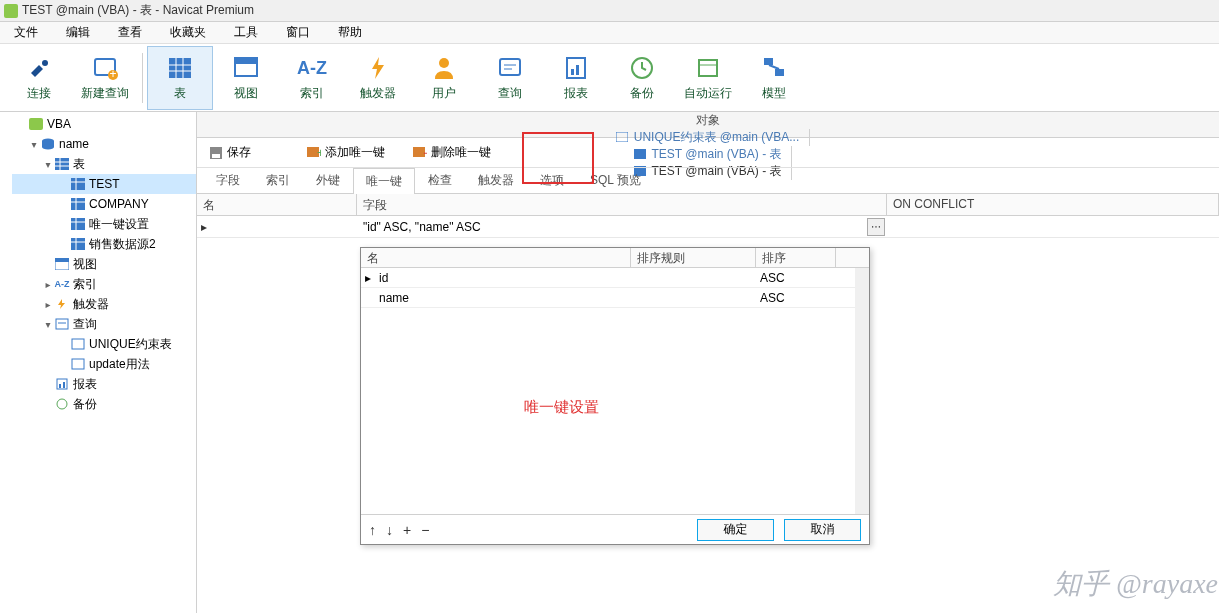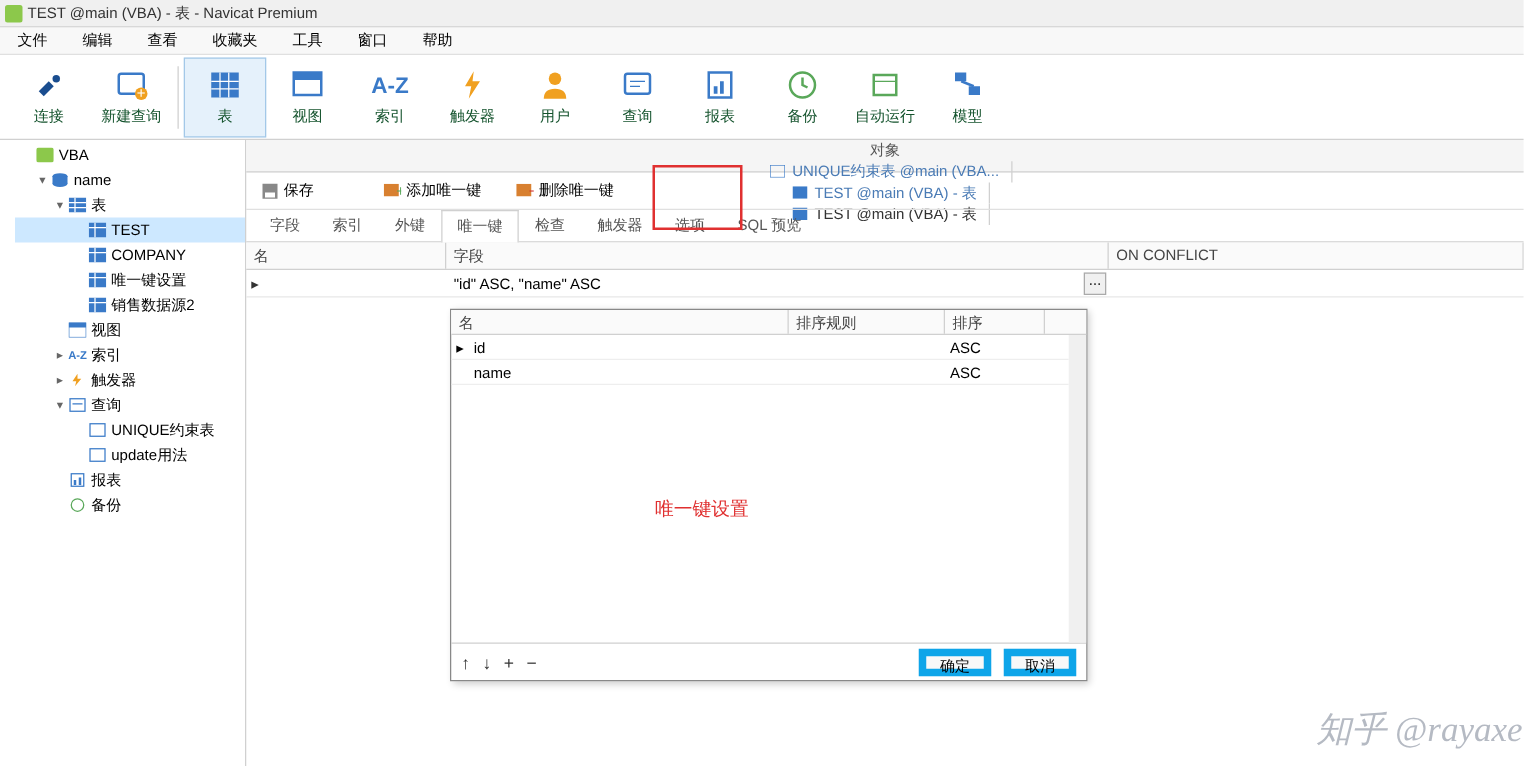--- a/index.html
+++ b/index.html
@@ -64,21 +64,21 @@
 .popup .phead { height:20px; display:flex; border-bottom:1px solid #d0d0d0; background:#fafafa; }
 .popup .ph { border-right:1px solid #d0d0d0; padding:2px 6px; color:#444; }
 .ph-name { width:270px; } .ph-sort { width:125px; } .ph-ord { width:80px; }
 .popup .pbody { flex:1; overflow:auto; position:relative; border-right:14px solid #f0f0f0; }
 .popup .prow { height:20px; display:flex; border-bottom:1px solid #eee; align-items:center; }
 .popup .prow .marker { width:14px; text-align:center; }
 .pc-name { width:256px; padding-left:4px; } .pc-sort { width:125px; } .pc-ord { width:80px; padding-left:4px; }
 .popup .pfoot { height:30px; border-top:1px solid #d0d0d0; display:flex; align-items:center; padding:0 8px; gap:10px; }
 .popup .pfoot .spacer { flex:1; }
 .popup .pfoot .ctrl { cursor:pointer; font-size:14px; color:#333; }
-.popup .pfoot button { width:58px; height:22px; border:6px solid #0ea5e9; background:#f8f8f8; cursor:pointer; }
+.popup .pfoot button { width:77px; height:22px; border:1px solid #0ea5e9; background:#f8f8f8; cursor:pointer; }
 
 .anno { position:absolute; color:#e03030; font-size:15px; pointer-events:none; }
 .watermark { position:absolute; right:1px; bottom:10px; color:rgba(120,130,145,0.55); font-size:28px; font-style:italic; pointer-events:none; font-family:Georgia,serif; }
 
 
 svg { display:block; }
 </style>
 </head>
 <body>
 

